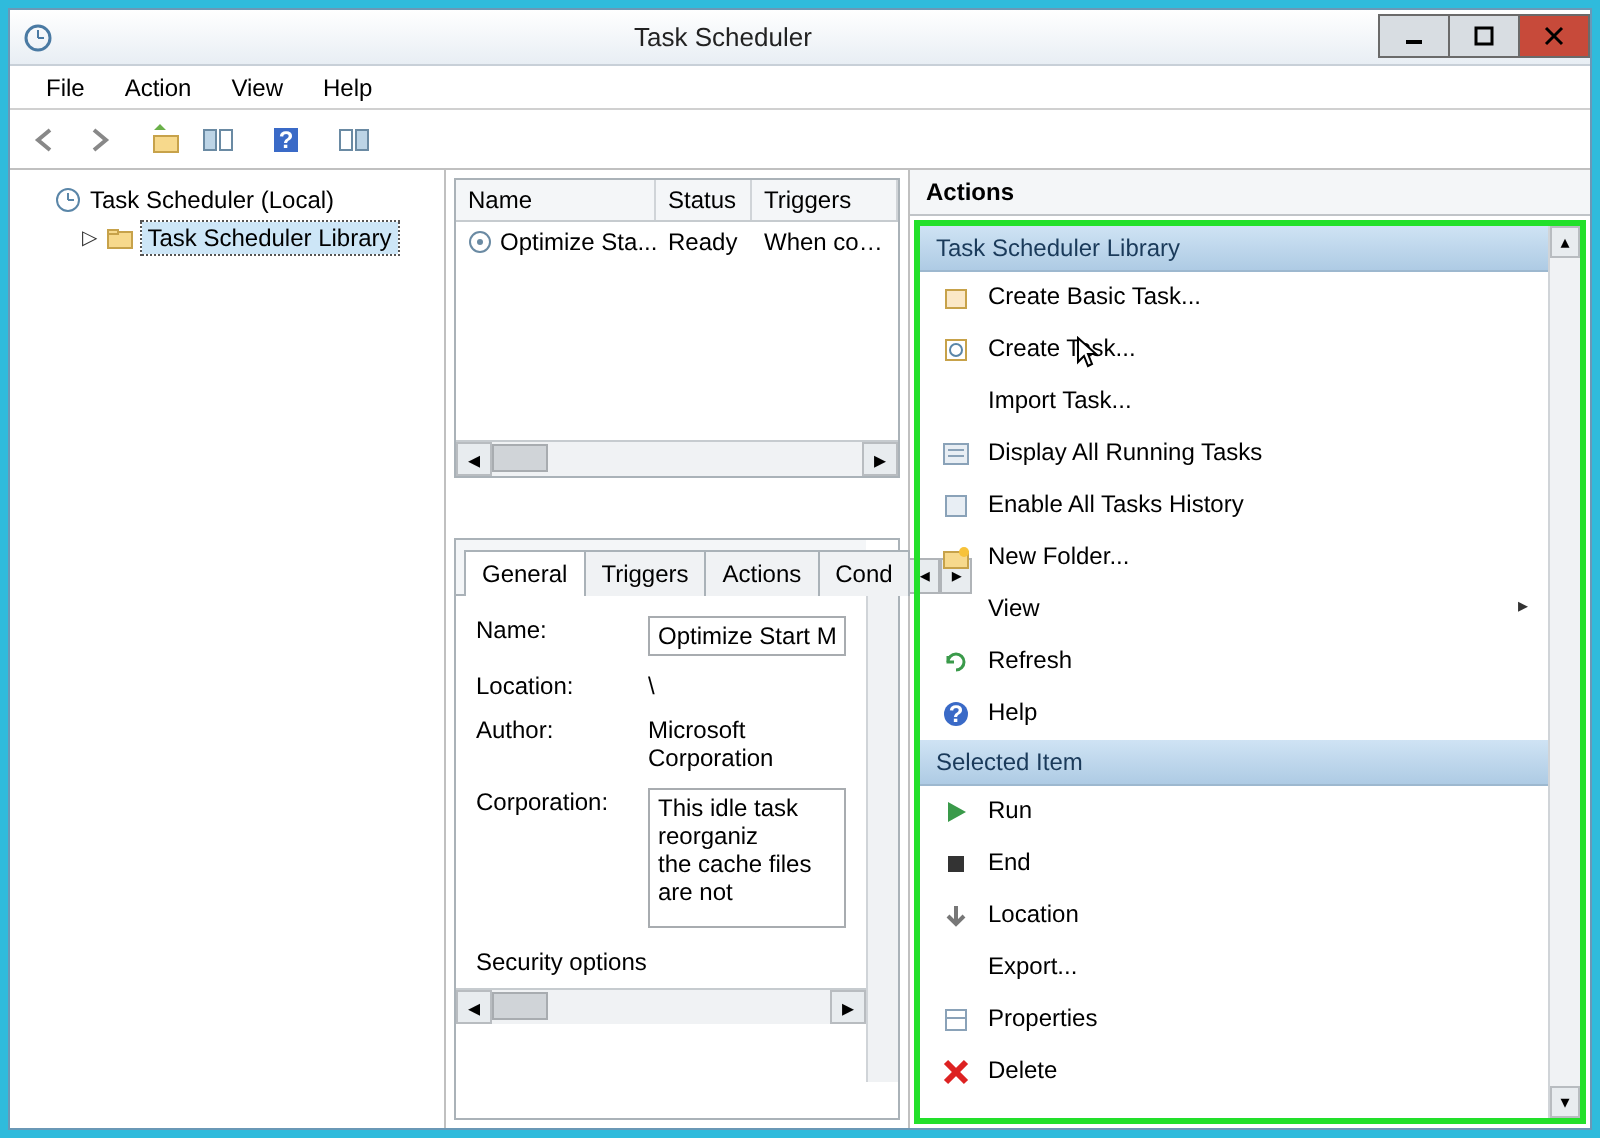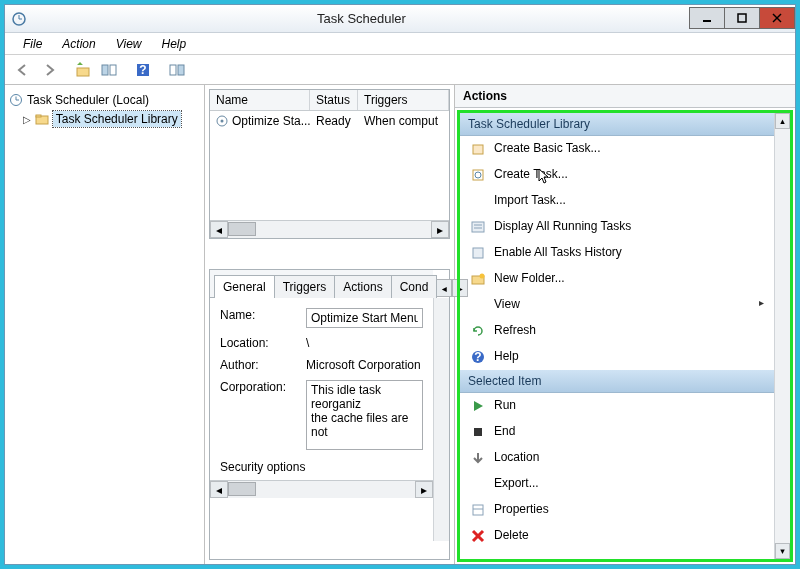--- a/index.html
+++ b/index.html
@@ -4,25 +4,25 @@
 <style>
 * { box-sizing: border-box; margin: 0; padding: 0; font-family: "Segoe UI", Tahoma, sans-serif; font-size: 12px; }
 body { background: #2fbbdc; width: 800px; height: 569px; overflow: hidden; }
 .window { position: absolute; left: 4px; top: 4px; width: 792px; height: 561px; background: #fff; border: 1px solid #6a98b6; }
 .titlebar { height: 28px; background: linear-gradient(#fff,#e8eef4); display: flex; align-items: center; border-bottom: 1px solid #c8d0d8; }
 .titlebar .icon { width: 16px; height: 16px; margin: 0 6px; }
 .titlebar .title { flex: 1; text-align: center; font-size: 13px; color: #222; }
 .winbtns { display: flex; }
 .winbtn { width: 36px; height: 22px; margin-top: -2px; border: 1px solid #6a6a6a; display: flex; align-items: center; justify-content: center; margin-left: -1px; background: #d8dde2; }
 .winbtn.close { background: #c74a3a; color: #fff; }
-.menubar { height: 22px; display: flex; align-items: center; border-bottom: 1px solid #d0d0d0; padding-left: 8px; font-style: italic; }
+.menubar { height: 22px; display: flex; align-items: center; border-bottom: 1px solid #d0d0d0; padding-left: 8px; }
 .menubar .mi { padding: 3px 10px; cursor: default; }
 .toolbar { height: 30px; display: flex; align-items: center; padding-left: 6px; border-bottom: 1px solid #c0c0c0; gap: 2px; }
 .tbtn { width: 24px; height: 24px; display: flex; align-items: center; justify-content: center; border: 1px solid transparent; }
-.body { display: flex; height: calc(100% - 80px); }
+.body { display: flex; height: calc(100% - 80px); padding-left: 18px; }
 .tree { width: 200px; border-right: 1px solid #c0c0c0; padding: 6px 4px; background: #fff; }
 .treeitem { display: flex; align-items: center; gap: 4px; padding: 2px 0; }
 .treeitem.child { padding-left: 14px; }
 .treeitem.sel { background: transparent; }
 .treeitem.sel .label { background:#cde6f7; outline:1px dotted #555; }
 .center { flex: 1; display: flex; flex-direction: column; border-right: 1px solid #c0c0c0; padding: 4px; gap: 6px; min-width: 0; }
 .grid { border: 1px solid #aab2b8; background: #fff; display: flex; flex-direction: column; height: 150px; }
 .grid-head { display: flex; background: #f4f6f8; border-bottom: 1px solid #c6cbcf; }
 .grid-head div { padding: 3px 6px; border-right: 1px solid #d0d4d8; }
 .grid-row { display: flex; }

